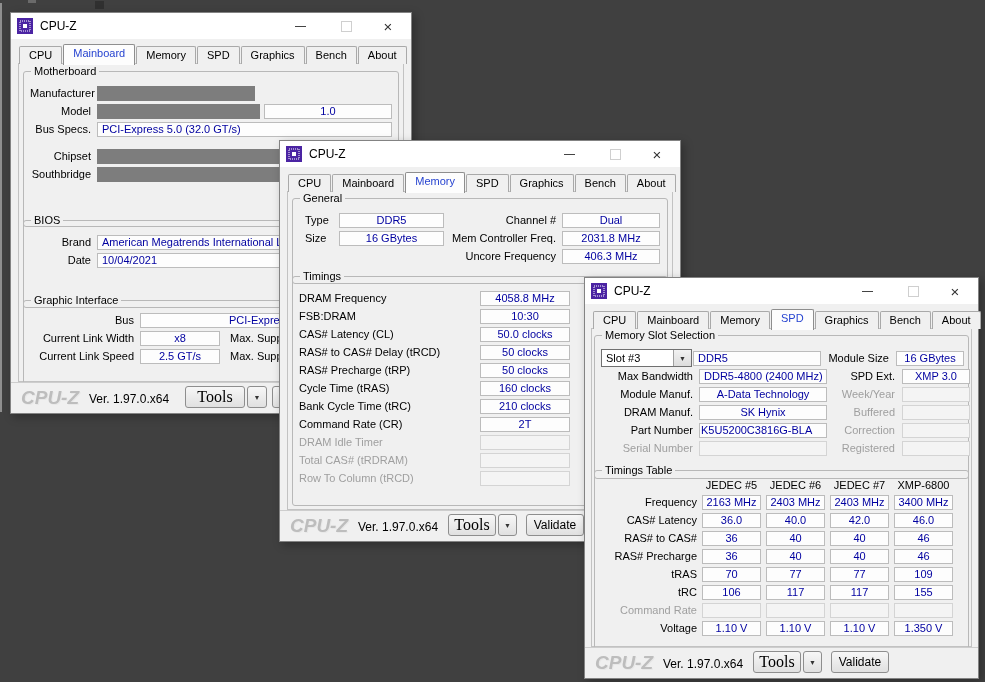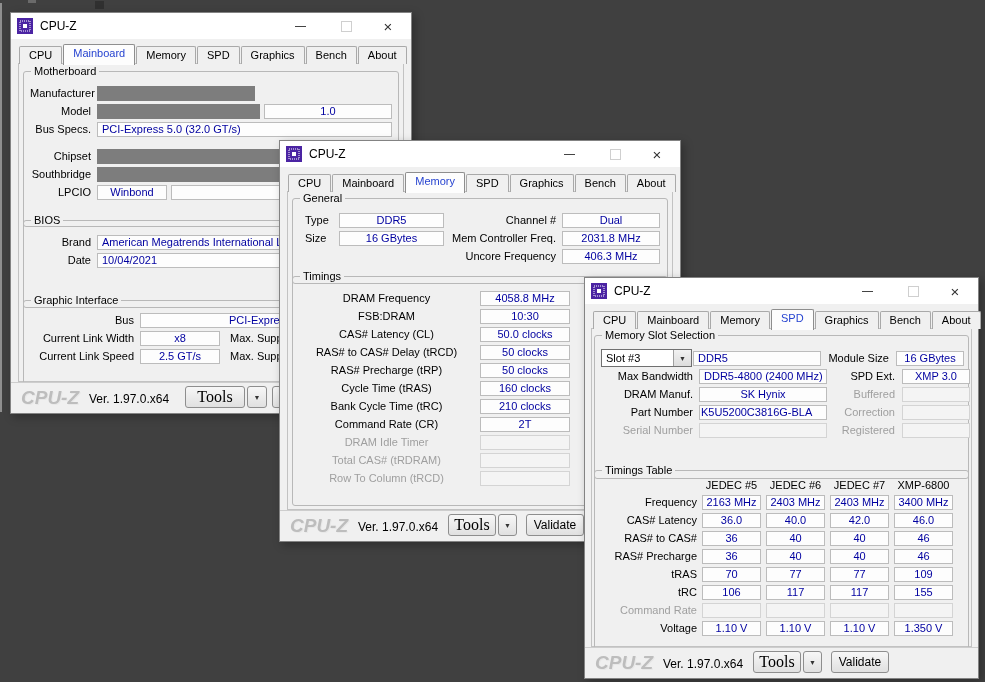--- a/index.html
+++ b/index.html
@@ -55,21 +55,21 @@
   
   .ftN .btn-tools{left:168px;width:48px;}
   .ftN .btn-arrow{left:218px;width:19px;}
   .ftN .btn-validate{left:246px;width:58px;}
   .ftN .btn-close{left:320px;width:46px;margin-top:48px;}
   
   .w2lL{width:34px;flex:0 0 34px;margin-left:6px;}
   .w2fA{width:105px;}
   .w2lR{width:112px;flex:0 0 112px;text-align:right;margin-right:6px;}
   .w2sp{width:145px;flex:0 0 145px;}
-  .tl{width:175px;flex:0 0 175px;text-align:center;}
+  .tl{width:175px;flex:0 0 175px;text-align:left;}
   .w90{width:90px;margin-left:6px;}
   
   .w3lL{width:92px;flex:0 0 92px;text-align:right;}
   .w3fA{width:128px;margin-left:6px;}
   .w3lR{width:68px;flex:0 0 68px;text-align:right;}
   .w3fB{width:68px;margin-left:7px;}
   .combo{width:91px;height:18px;box-sizing:border-box;border:1px solid #707070;background:#fff;
          display:flex;align-items:center;position:relative;flex:0 0 91px;}
   .combo-txt{padding-left:4px;flex:1;}
   .combo-btn{width:17px;height:16px;border-left:1px solid #a0a0a0;background:linear-gradient(#f2f2f2,#dcdcdc);
@@ -134,25 +134,20 @@
             <span class="f left" style="width:295px;">PCI-Express 5.0 (32.0 GT/s)</span>
           </div>
         <div class="row gap9">
             <span class="lA">Chipset</span>
             <span class="redact" style="width:295px;"></span>
           </div>
         <div class="row">
             <span class="lA">Southbridge</span>
             <span class="redact" style="width:295px;"></span>
           </div>
-        <div class="row">
-            <span class="lA">LPCIO</span>
-            <span class="f" style="width:70px;">Winbond</span>
-            <span class="f left" style="width:221px;margin-left:4px;"></span>
-          </div>
       </div>
       <div class="grp" style="top:156px;height:74px;padding-top:12px;">
         <span class="legend">BIOS</span>
         <div class="row">
             <span class="lA">Brand</span>
             <span class="f left" style="width:295px;">American Megatrends International L</span>
           </div>
         <div class="row">
             <span class="lA">Date</span>
             <span class="f left" style="width:295px;">10/04/2021</span>
@@ -333,20 +328,26 @@
           <span class="w3lR">Module Size</span>
           <span class="f w3fB">16 GBytes</span>
         </div>
         <div class="row">
             <span class="w3lL">Max Bandwidth</span>
             <span class="f left w3fA">DDR5-4800 (2400 MHz)</span>
             <span class="w3lR">SPD Ext.</span>
             <span class="f w3fB">XMP 3.0</span>
           </div>
         <div class="row">
+            <span class="w3lL">Module Manuf.</span>
+            <span class="f w3fA">A-Data Technology</span>
+            <span class="w3lR dlbl">Week/Year</span>
+            <span class="f w3fB dis"></span>
+          </div>
+        <div class="row">
             <span class="w3lL">DRAM Manuf.</span>
             <span class="f w3fA">SK Hynix</span>
             <span class="w3lR dlbl">Buffered</span>
             <span class="f w3fB dis"></span>
           </div>
         <div class="row">
             <span class="w3lL">Part Number</span>
             <span class="f left w3fA" style="padding-left:1px;">K5U5200C3816G-BLA</span>
             <span class="w3lR dlbl">Correction</span>
             <span class="f w3fB dis"></span>

